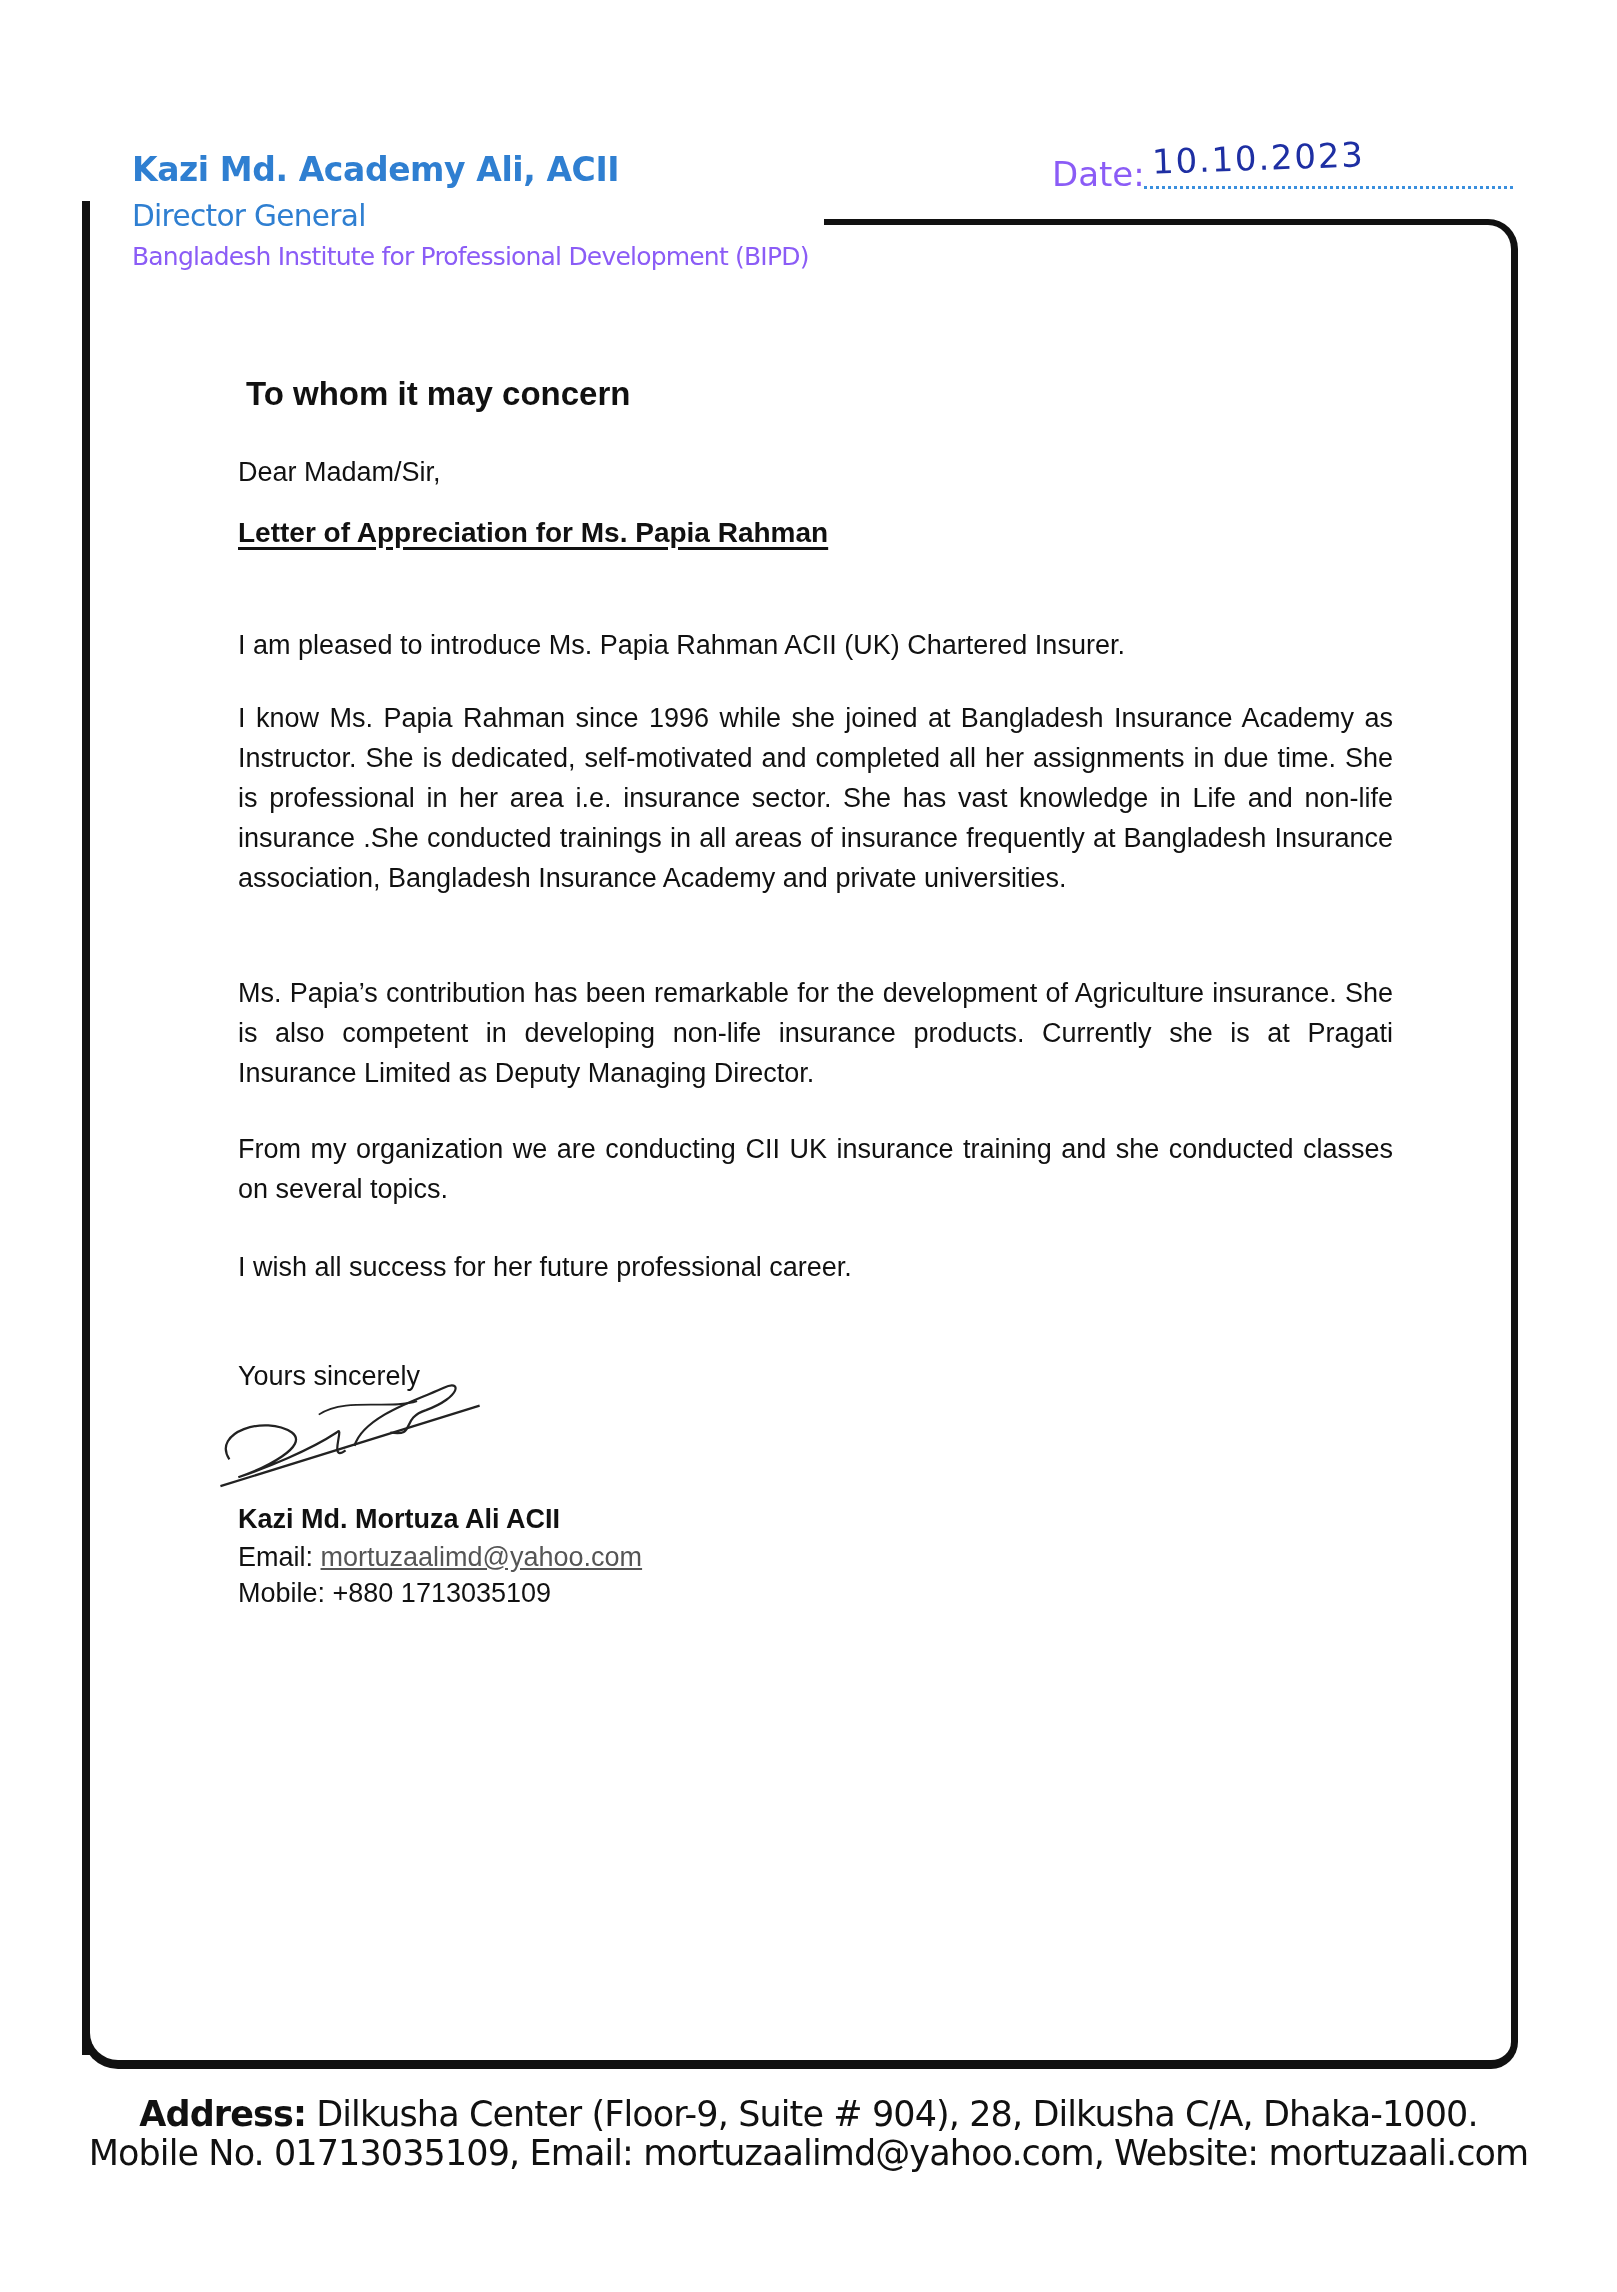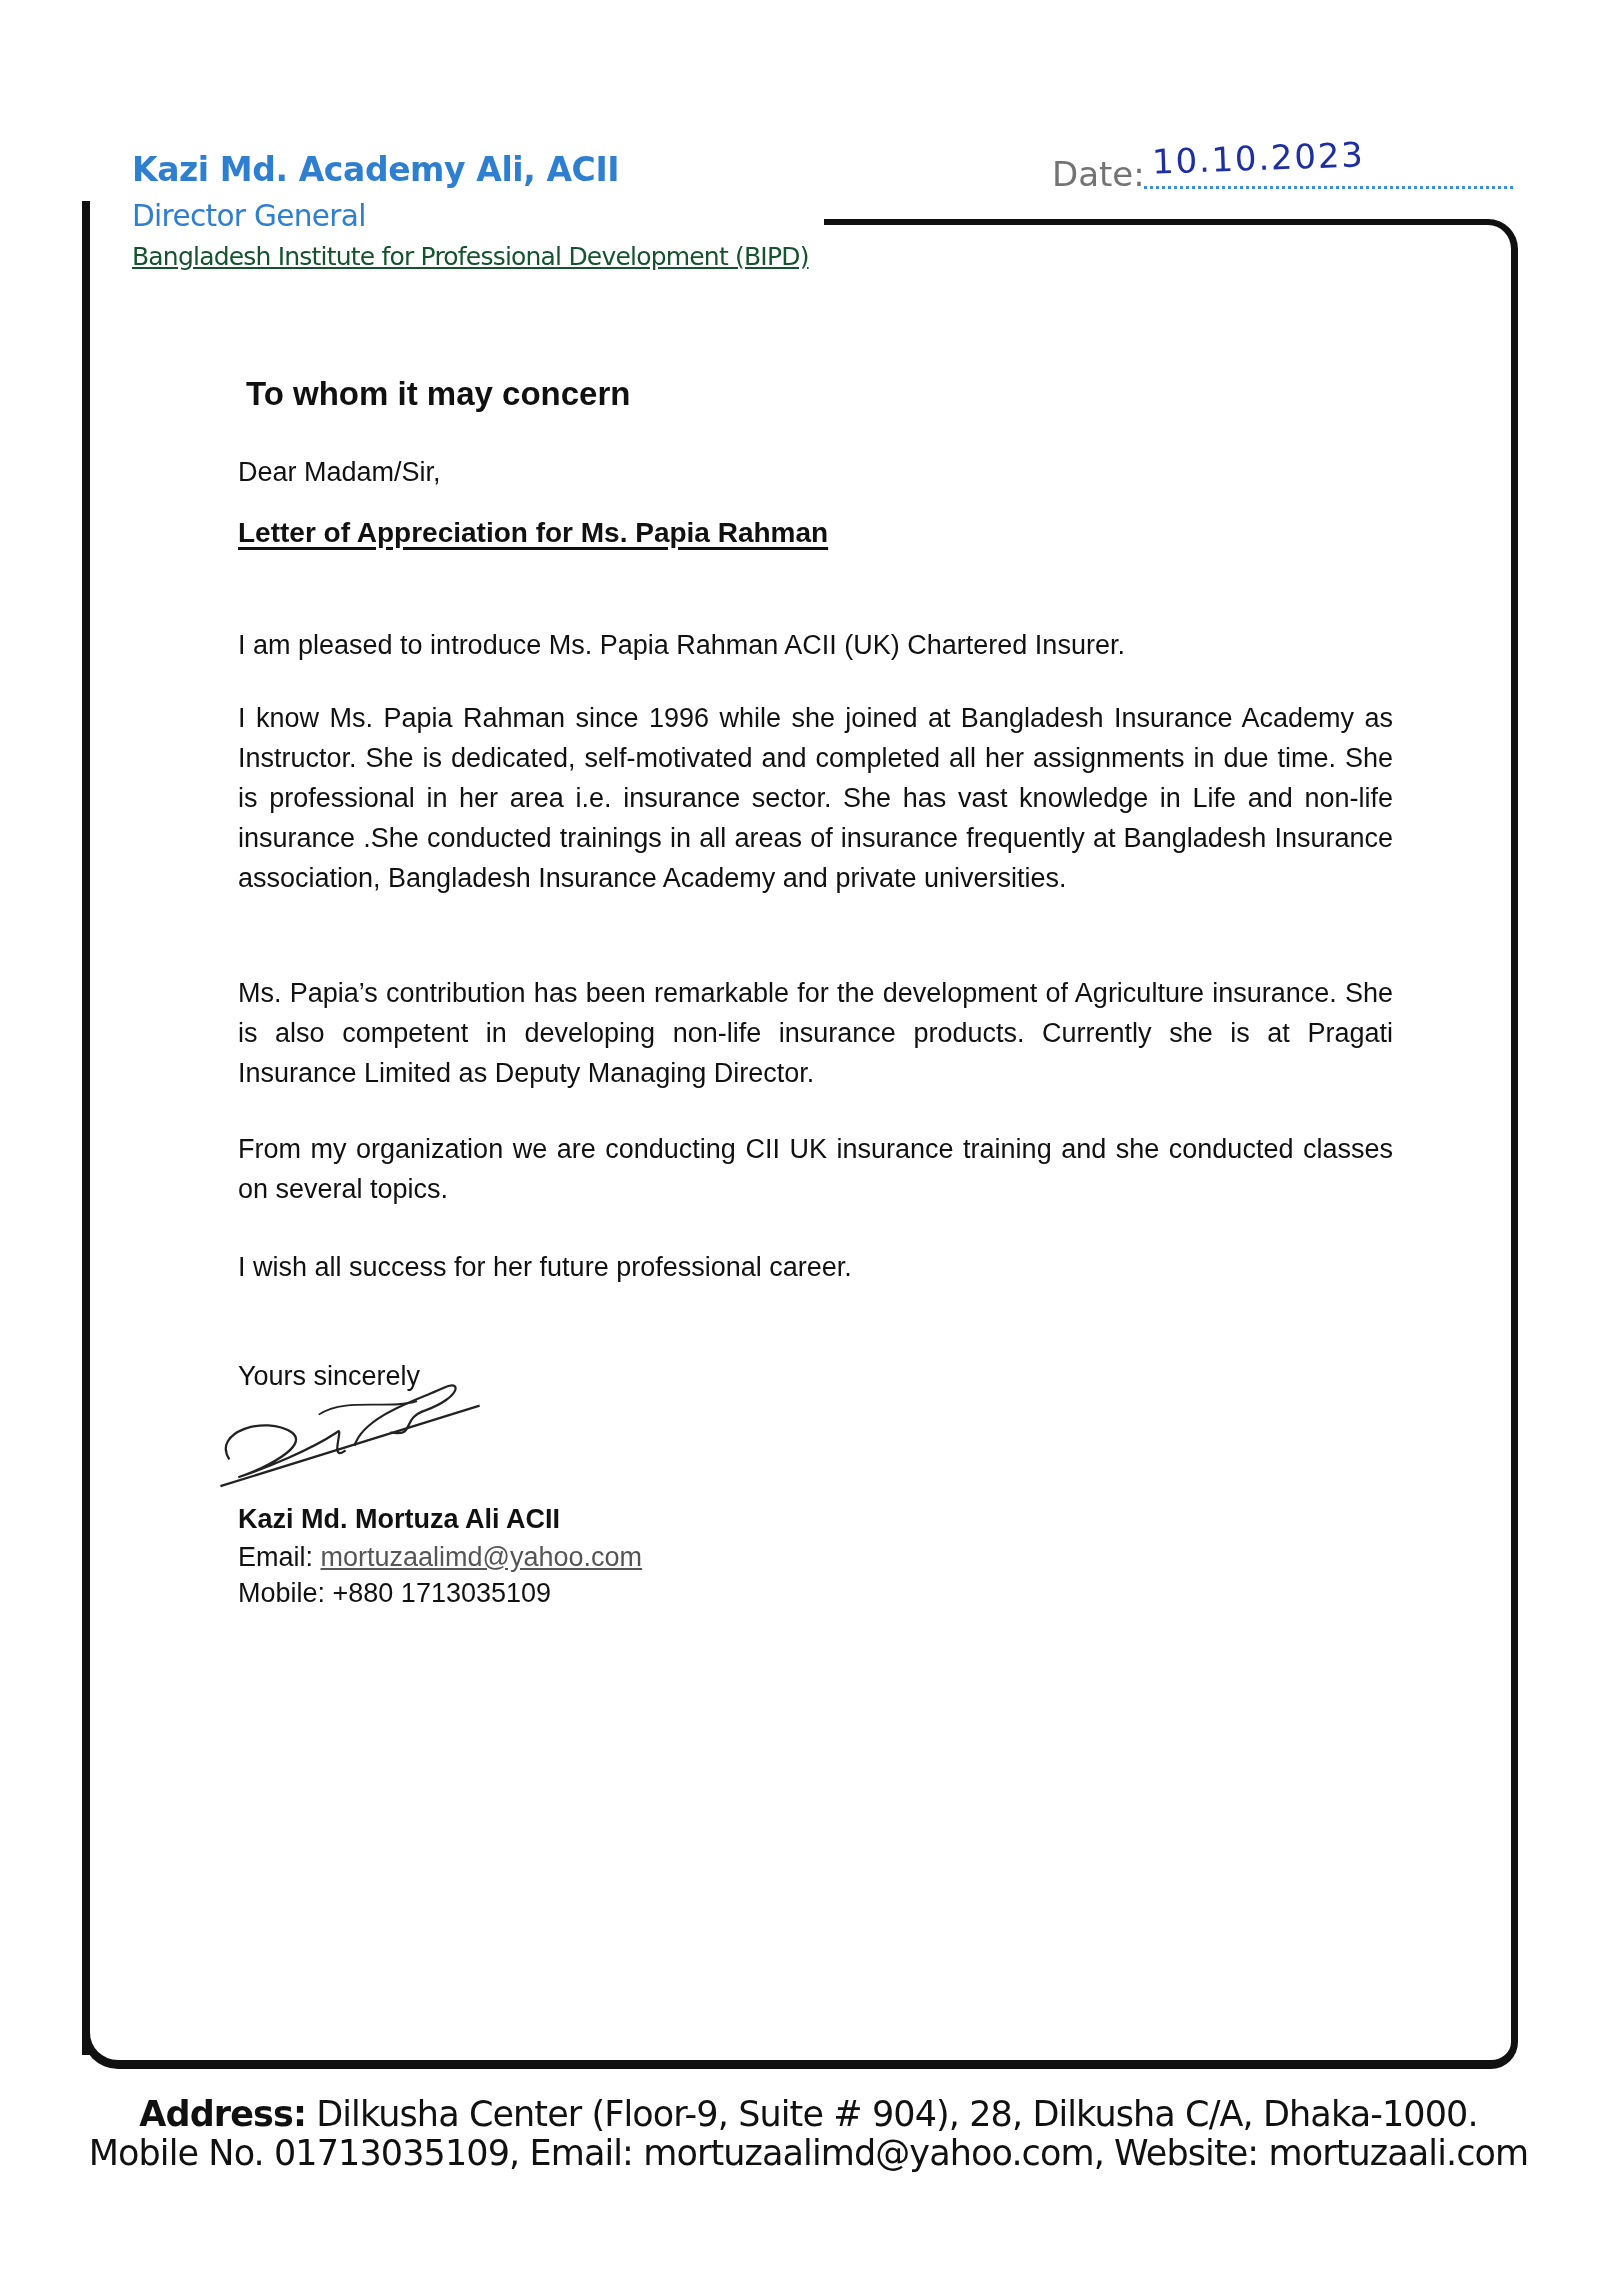--- a/index.html
+++ b/index.html
@@ -11,26 +11,26 @@
       position: absolute; left: 132px; top: 150px;
       font-family: "DejaVu Sans", sans-serif; font-weight: bold; font-size: 33px;
       color: #2f7fd1; letter-spacing: -0.4px;
     }
     .lh-title {
       position: absolute; left: 132px; top: 199px;
       font-family: "DejaVu Sans", sans-serif; font-size: 29.6px; color: #2f7fd1; letter-spacing: -0.7px;
     }
     .lh-org {
       position: absolute; left: 132px; top: 242px;
-      font-family: "DejaVu Sans", sans-serif; font-size: 25px; color: #14532d; letter-spacing: -0.8px; text-decoration: underline;
+      font-family: "DejaVu Sans", sans-serif; font-size: 25px; color: #8b5cf6; letter-spacing: -0.8px;
     }
     .date-wrap { position: absolute; left: 1052px; top: 154px; width: 466px; height: 54px; }
     .date-label {
       position: absolute; left: 0; top: 0;
-      font-family: "DejaVu Sans", sans-serif; font-size: 34px; color: #737373;
+      font-family: "DejaVu Sans", sans-serif; font-size: 34px; color: #8b5cf6;
     }
     .date-dots {
       position: absolute; left: 92px; top: 32px; width: 369px; height: 0;
       border-bottom: 3.6px dotted #3a8fde;
     }
     .date-value {
       position: absolute; left: 100px; top: -16px;
       font-family: "DejaVu Sans", sans-serif; font-size: 34px; color: #1e2fa3;
       letter-spacing: 1.8px; transform: rotate(-2deg);
     }

